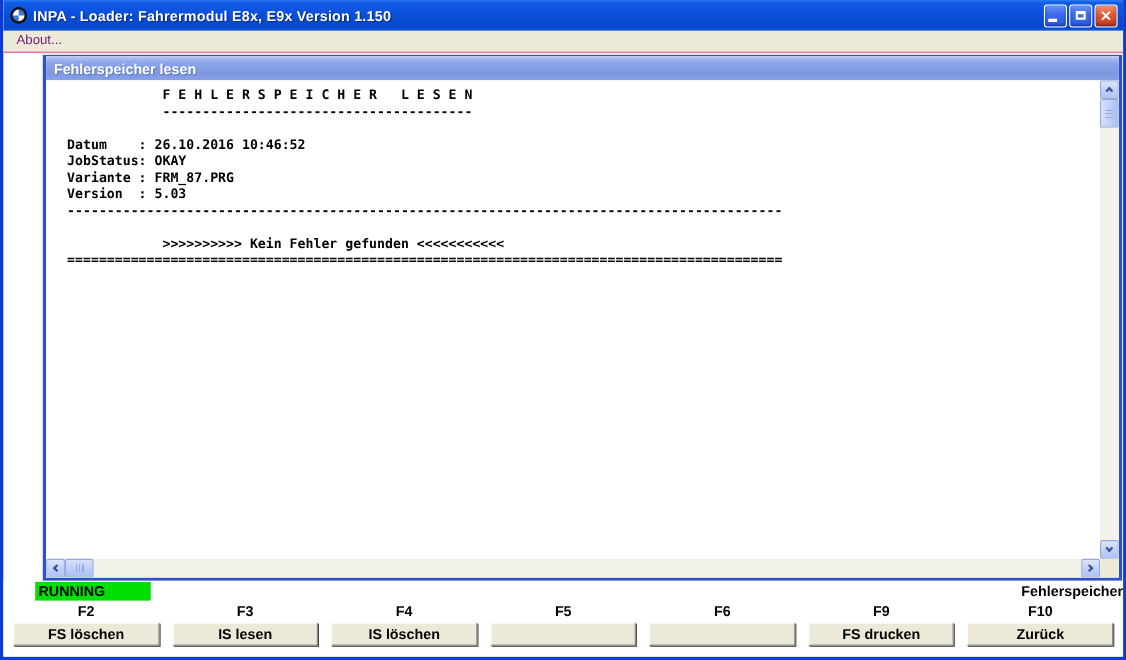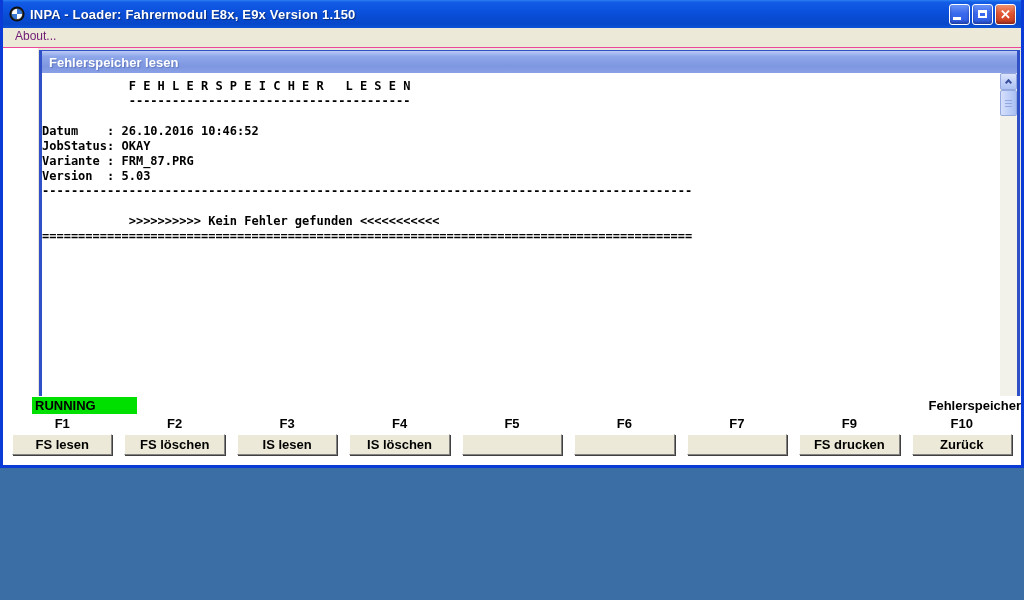--- a/index.html
+++ b/index.html
@@ -1,20 +1,20 @@
 <!DOCTYPE html>
 <html><head>
 <meta charset="utf-8">
 <style>
   * { margin:0; padding:0; box-sizing:border-box; }
   html,body { background:#3a6ea5; }
   body { font-family:"Liberation Sans", sans-serif; }
 
   .app{
-    position:relative; width:1024px; height:468px;
+    position:relative; width:1024px; height:600px;
     background:#ffffff;
     border-left:3px solid #0a3bd7; border-right:3px solid #0a3bd7; border-bottom:3px solid #0a3bd7;
     overflow:hidden;
   }
 
   
   .titlebar{
     height:28px;
     background:linear-gradient(180deg,#2a80f2 0%,#135ce6 8%,#0b51dd 40%,#0747c9 85%,#0d53d8 100%);
     display:flex; align-items:center; padding:0 5px; gap:5px;
@@ -54,21 +54,21 @@
   .child-titlebar{
     height:22px; flex:0 0 22px;
     background:linear-gradient(180deg,#bac9f5 0%,#8ea7ea 25%,#7d96e0 70%,#8aa1e6 100%);
     display:flex; align-items:center; padding-left:7px;
     color:#fff; font-weight:bold; font-size:13px; text-shadow:1px 1px 1px #6077bd;
   }
   .child-body{ position:relative; flex:1; background:#fff; overflow:hidden; }
 
   .console{
     position:absolute; top:0; left:0; right:18px; bottom:18px;
-    padding:6px 0 0 0; overflow:hidden;
+    padding:6px 0 0 19px; overflow:hidden;
     font-family:"DejaVu Sans Mono", monospace;
     font-size:12px; line-height:15px; font-weight:bold; color:#000;
     white-space:pre;
   }
 
   
   .vscroll{ position:absolute; top:0; right:0; bottom:17px; width:17px; background:#f2f1ea; }
   .hscroll{ position:absolute; left:0; right:17px; bottom:0; height:17px; background:#f2f1ea; }
   .scorner{ position:absolute; right:0; bottom:0; width:17px; height:17px; background:#ece9d8; }
   .sbtn{
@@ -200,48 +200,40 @@
     </div>
   </div>
 
   <div class="bottom">
     <div class="status-row">
       <span class="running-badge" style="background: rgb(0, 224, 0);">RUNNING</span>
       <div class="panel-title">Fehlerspeicher</div>
     </div>
     <div class="fkeys">
       <div class="fcol">
-        <div class="flabel">F1</div>
-        <button class="fbtn">FS lesen</button>
-      </div>
-      <div class="fcol">
         <div class="flabel">F2</div>
         <button class="fbtn">FS löschen</button>
       </div>
       <div class="fcol">
         <div class="flabel">F3</div>
         <button class="fbtn">IS lesen</button>
       </div>
       <div class="fcol">
         <div class="flabel">F4</div>
         <button class="fbtn">IS löschen</button>
       </div>
       <div class="fcol">
         <div class="flabel">F5</div>
         <button class="fbtn"></button>
       </div>
       <div class="fcol">
         <div class="flabel">F6</div>
         <button class="fbtn"></button>
       </div>
       <div class="fcol">
-        <div class="flabel">F7</div>
-        <button class="fbtn"></button>
-      </div>
-      <div class="fcol">
         <div class="flabel">F9</div>
         <button class="fbtn">FS drucken</button>
       </div>
       <div class="fcol">
         <div class="flabel">F10</div>
         <button class="fbtn">Zurück</button>
       </div>
     </div>
   </div>
 

